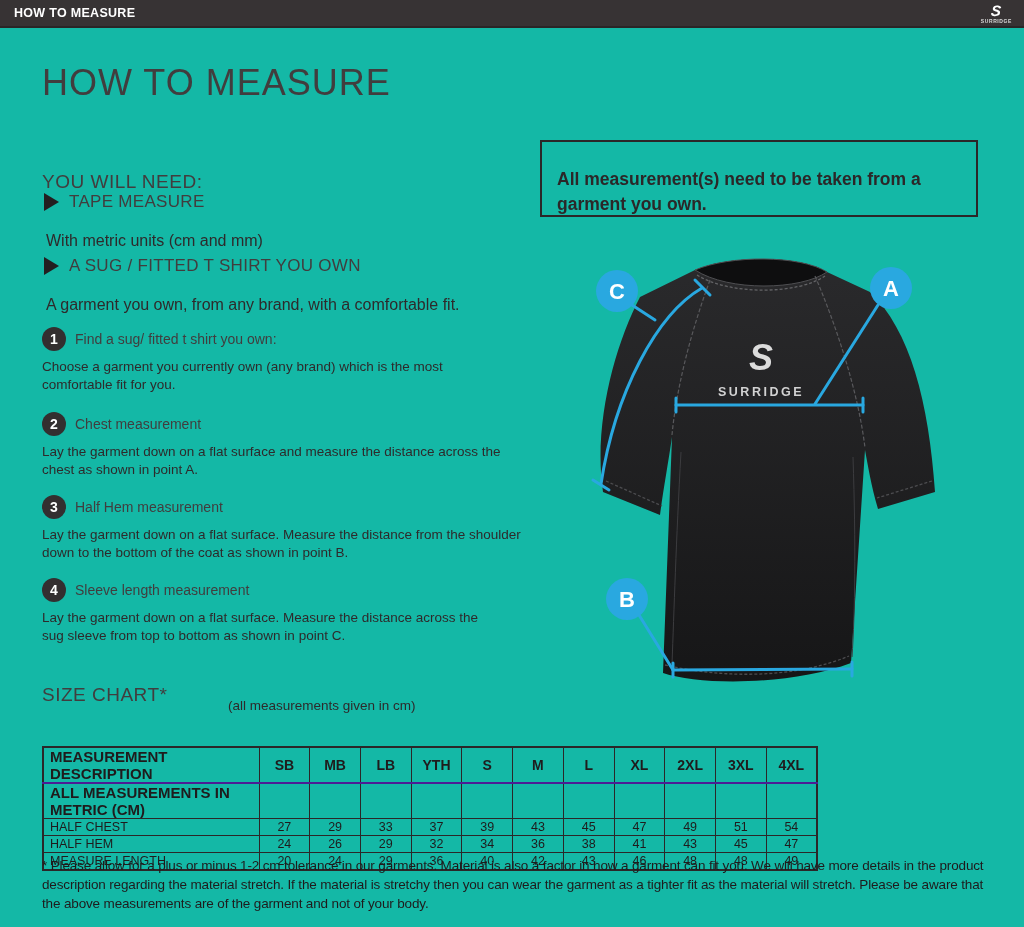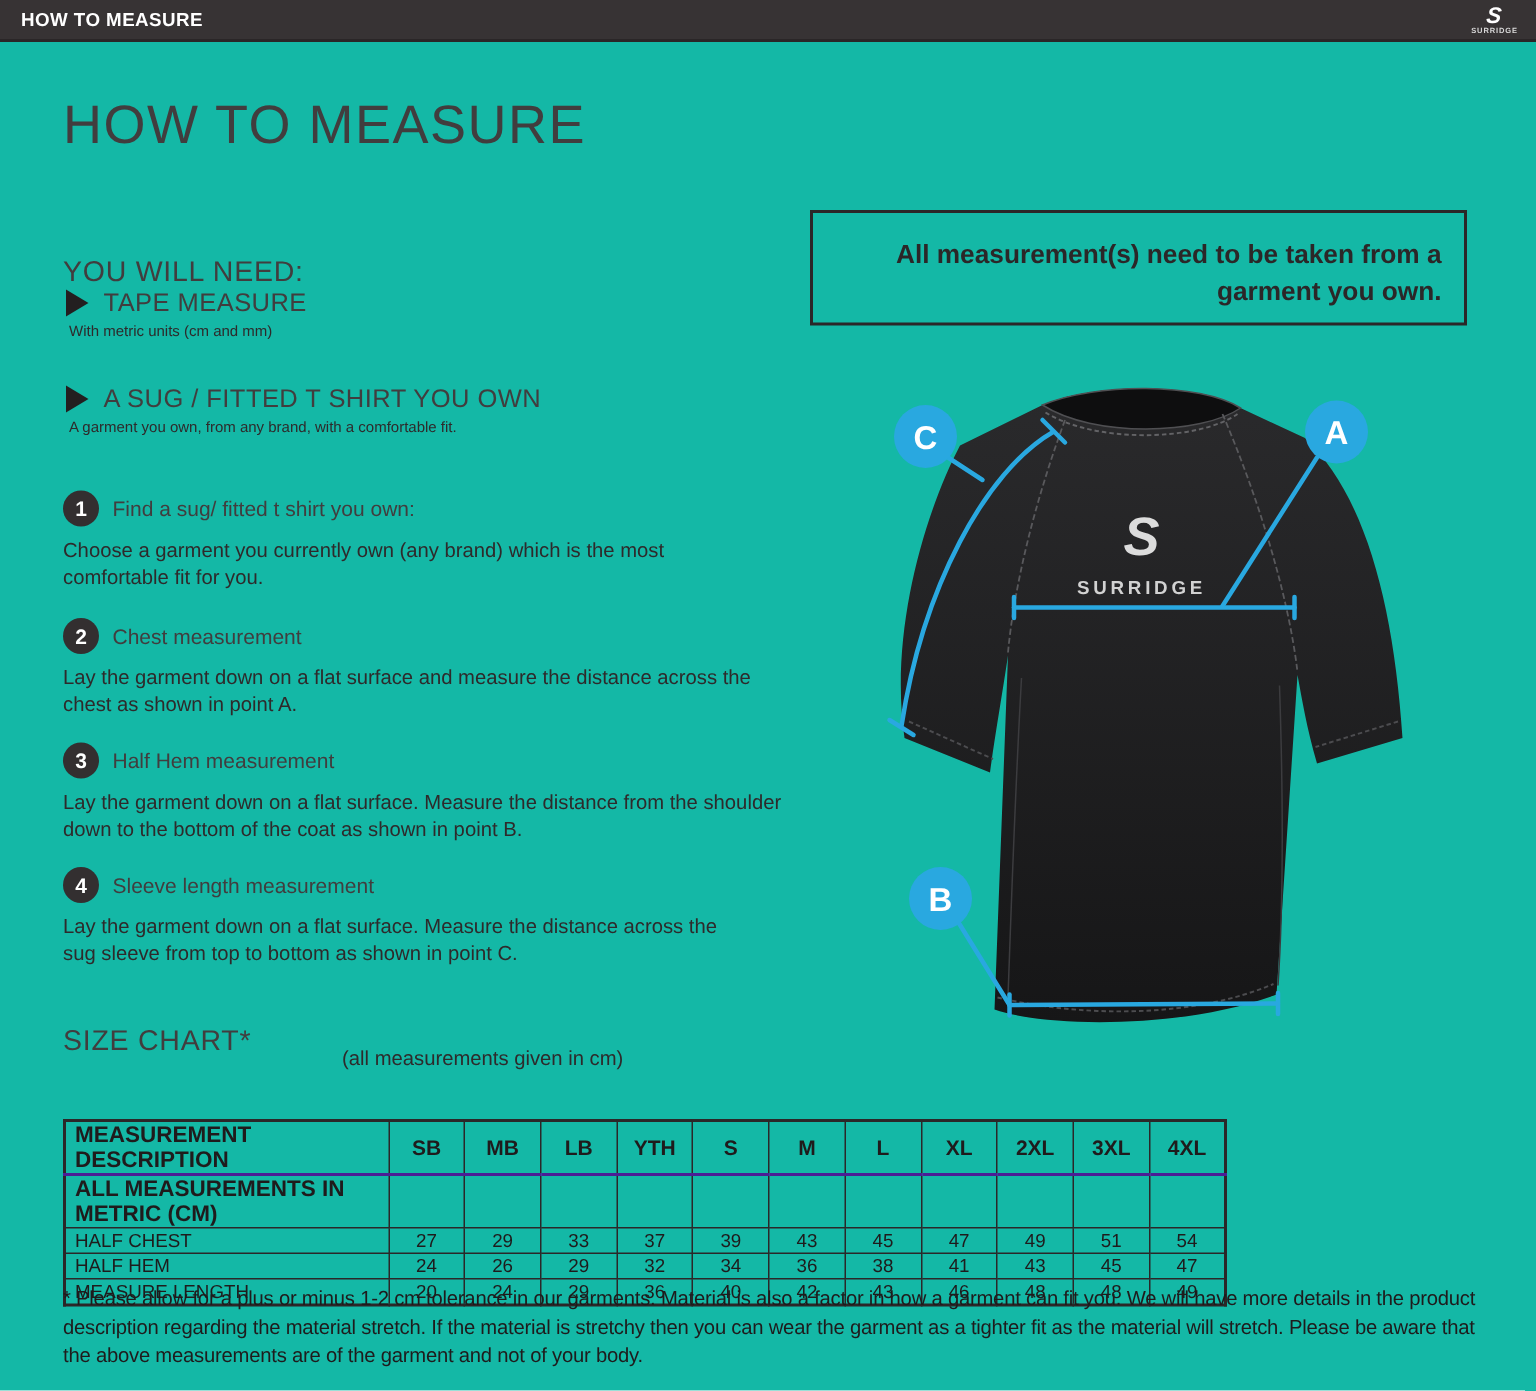--- a/index.html
+++ b/index.html
@@ -21,39 +21,39 @@
   
   .h1 { position:absolute; left:42px; top:62px; font-size:36px; letter-spacing:1px; color:#413d3e; }
   .h2-need { position:absolute; left:42px; top:134px; font-size:19px; letter-spacing:.5px; color:#413d3e;margin-top:37px; }
   
   .need-item { position:absolute; left:44px; }
   .need-item.n0 { top:192px; }
   .need-item.n1 { top:256px; }
   .need-head { display:flex; align-items:center; gap:10px; }
   .tri-icon { width:0; height:0; border-left:15px solid #231f20; border-top:9px solid transparent; border-bottom:9px solid transparent; }
   .need-title { font-size:17px; color:#413d3e; letter-spacing:.3px; }
-  .need-desc { font-size:10px; color:#2e2a2b; margin-top:4px; padding-left:2px; }
+  .need-desc { font-size:16px; color:#2e2a2b; margin-top:20px; padding-left:2px; }
   
   .step { position:absolute; left:42px; }
   .step.s0 { top:327px; } .step.s1 { top:412px; } .step.s2 { top:495px; } .step.s3 { top:578px; }
   .step-head { display:flex; align-items:center; gap:9px; }
   .step-num {
     width:24px; height:24px; border-radius:50%; background:#332f30; color:#ffffff;
     font-size:14px; font-weight:bold; display:flex; align-items:center; justify-content:center; flex:0 0 24px;
   }
   .step-title { font-size:14px; color:#413d3e; }
   .step-desc { font-size:13.5px; line-height:1.36; color:#2e2a2b; margin-top:7px; }
   .step.s0 .step-desc { width:438px; }
   .step.s1 .step-desc { width:468px; }
   .step.s2 .step-desc { width:505px; }
   .step.s3 .step-desc { width:455px; }
   
   .note-box {
     position:absolute; left:540px; top:140px; width:438px; height:77px;
-    border:2px solid #2b2728; padding:15px 15px;text-align:right;
+    border:2px solid #2b2728; padding:25px 15px;
   }
   .note-box p { font-size:17.5px; font-weight:bold; line-height:1.45; color:#2b2728; }
   
   .figure { position:absolute; left:575px; top:252px; width:430px; height:442px; }
   
   .h2-size { position:absolute; left:42px; top:684px; font-size:19px; letter-spacing:.5px; color:#413d3e;text-align:center; }
   .size-sub { position:absolute; left:228px; top:698px; font-size:13.5px; color:#2e2a2b; }
   table.size {
     position:absolute; left:42px; top:746px; width:776px;
     border-collapse:collapse; table-layout:fixed; border:2px solid #2b2728;

